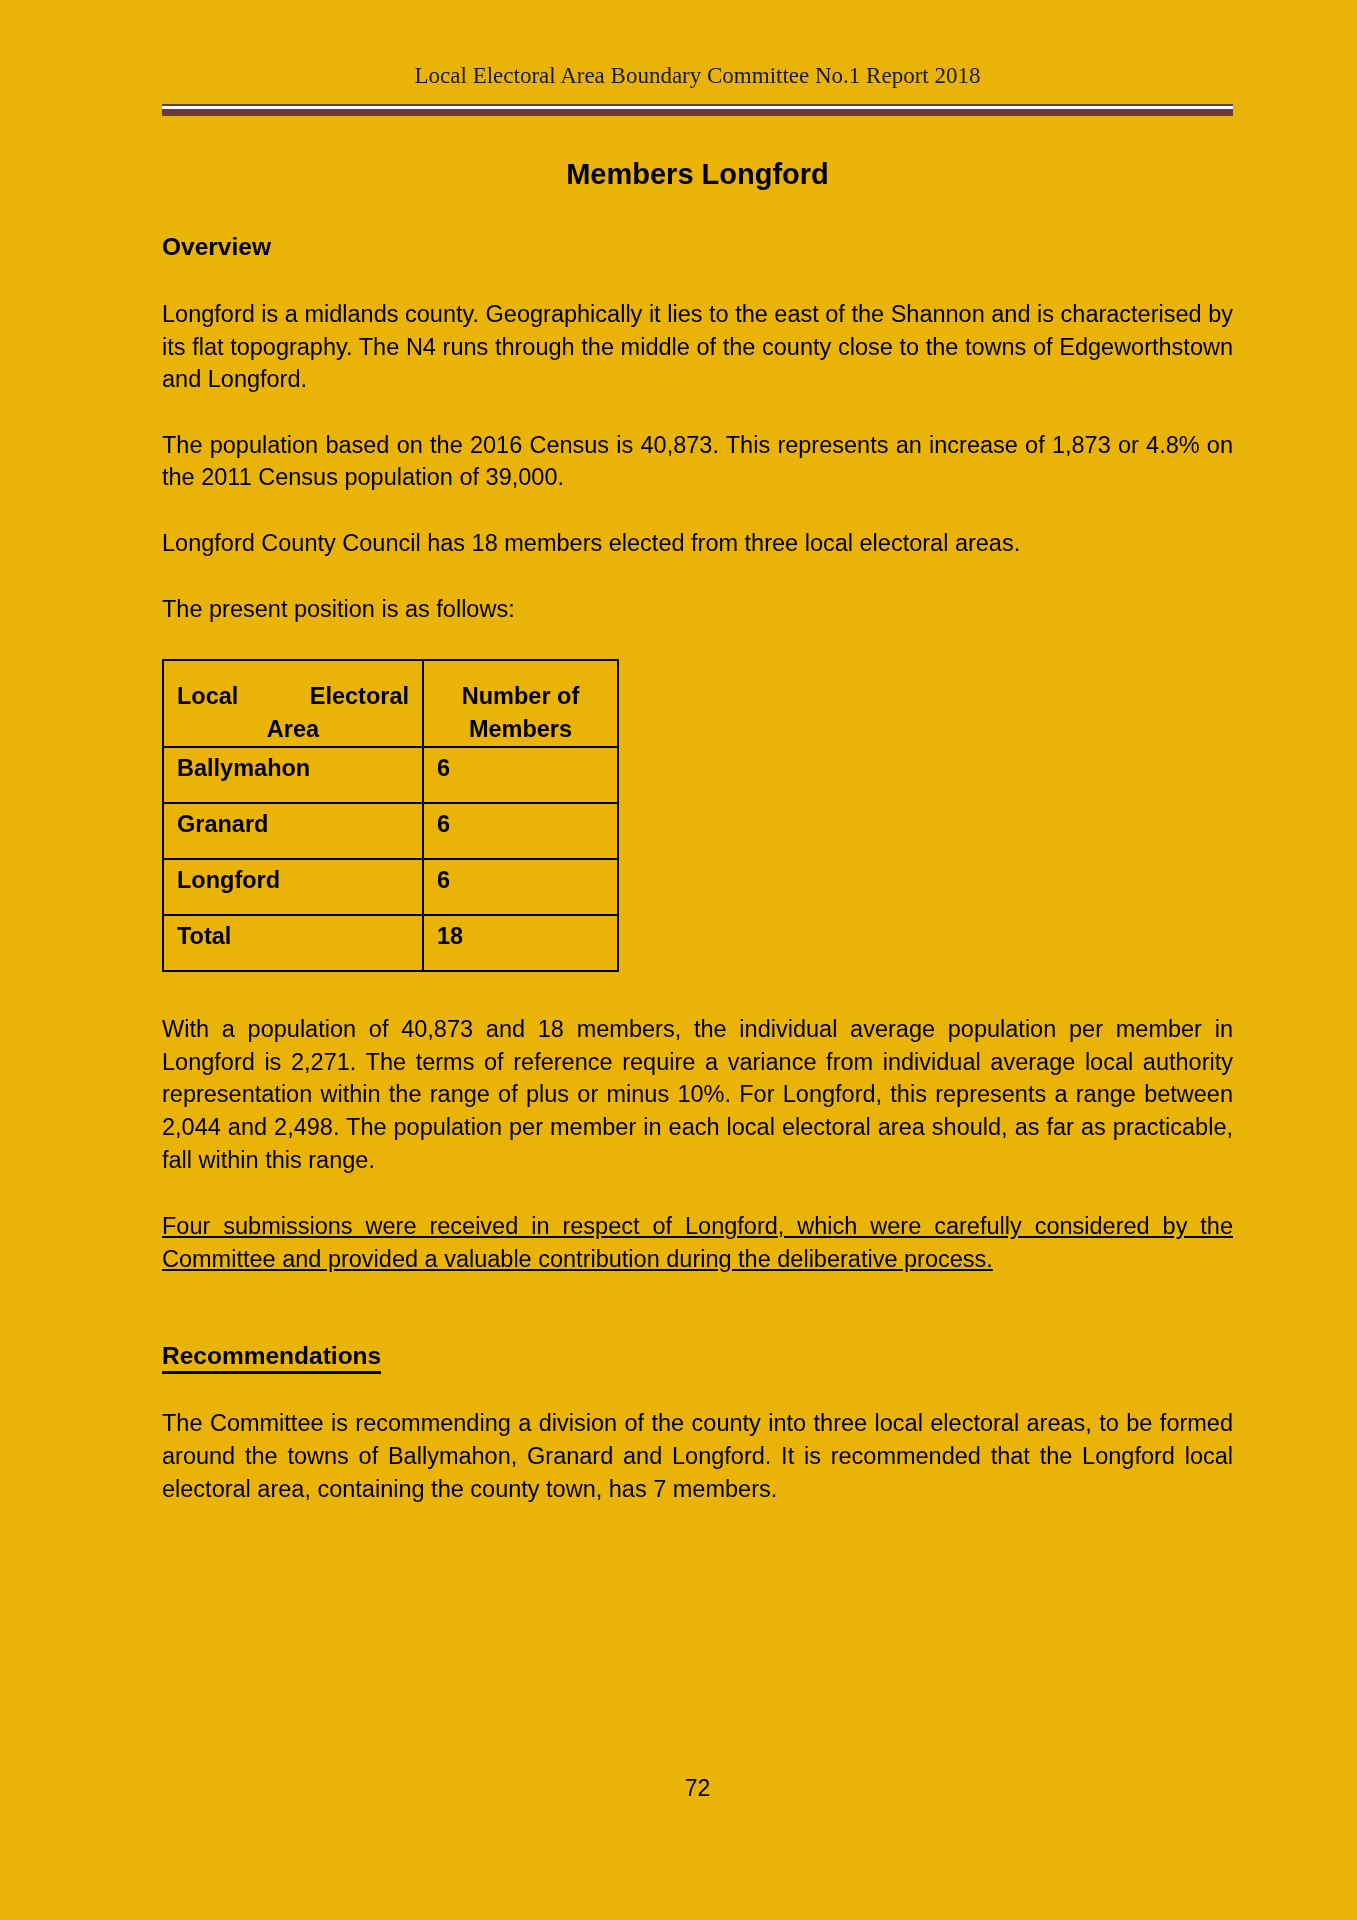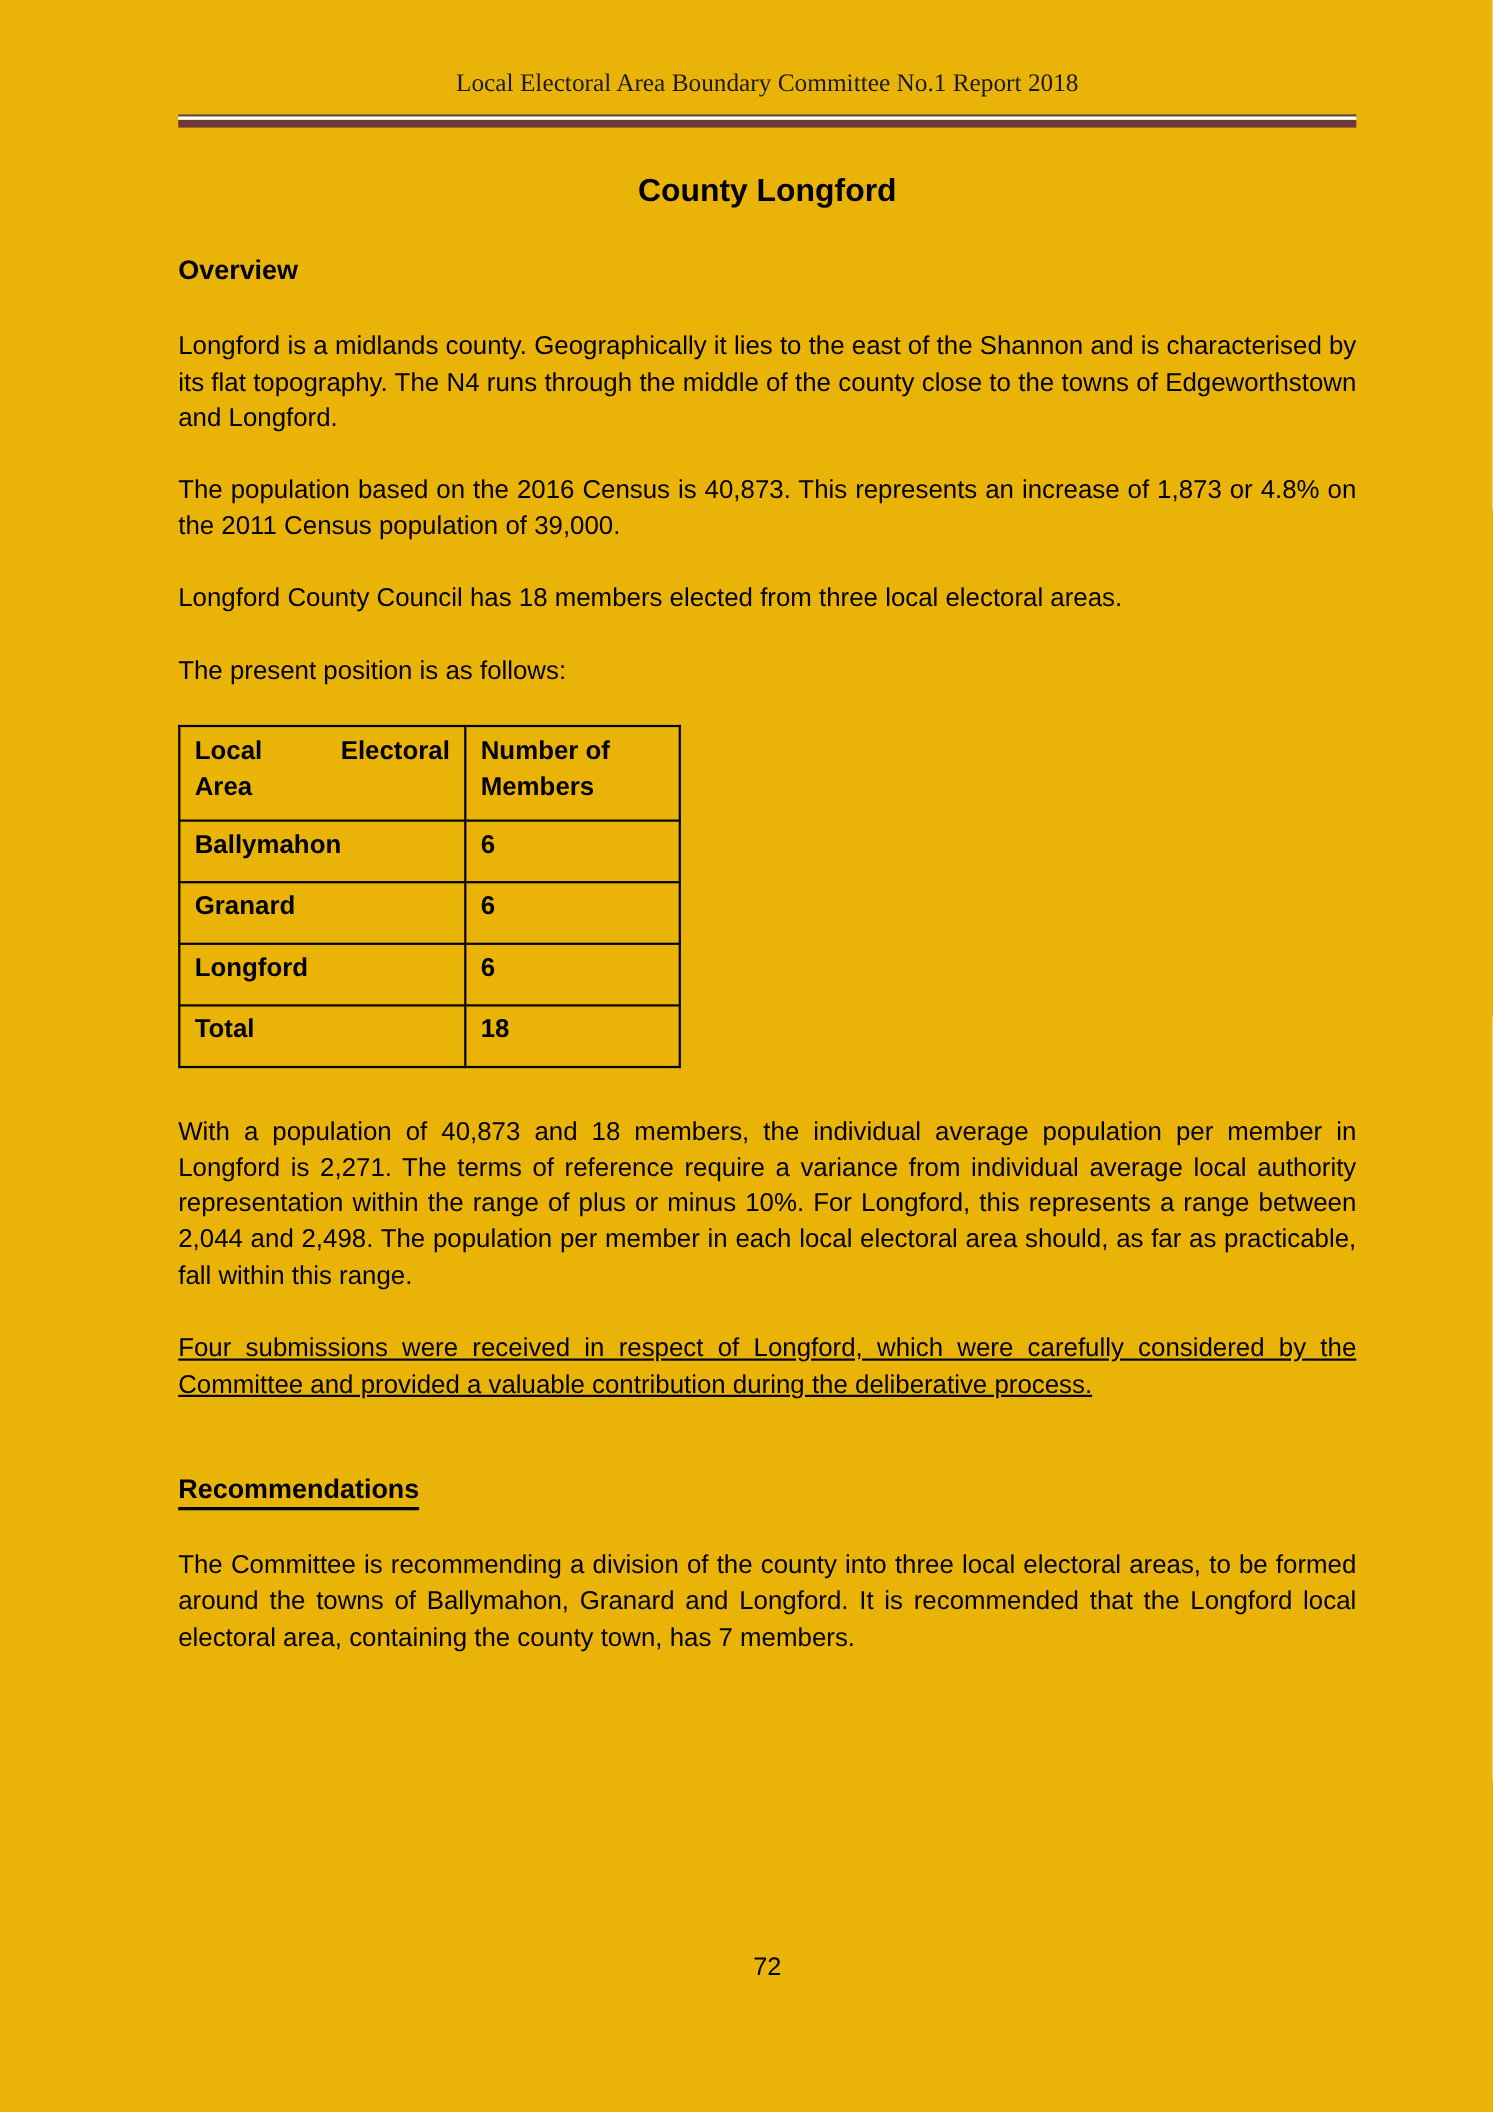--- a/index.html
+++ b/index.html
@@ -60,21 +60,21 @@
   }
   table.members td, table.members th {
     border:2px solid #000;
     vertical-align:top;
     font-size:23.5px; line-height:33px;
     font-weight:700;
     text-align:left;
   }
   col.c-area { width:260px; }
   col.c-num  { width:195px; }
-  tr.hdr td { height:86px; padding:5px 13px 0 13px; font-weight:700; }
+  tr.hdr td { height:86px; padding:19px 13px 0 13px; font-weight:700;text-align:center; }
   .th-split { display:flex; justify-content:space-between; }
   tr.data td { height:56px; padding:4px 13px 0 13px; }
   td.num { text-align:center; padding-left:0; padding-right:0; }
   td.num-hdr { text-align:center; font-weight:700; }
   tr.total td { font-weight:700; }
 
   .page-number {
     margin-top:268px;
     text-align:center;
     font-size:23px; line-height:30px;
@@ -87,21 +87,21 @@
   <div class="content">
 
     <div class="header-title">Local Electoral Area Boundary Committee No.1 Report 2018</div>
 
     <div class="header-rule">
       <div class="thin"></div>
       <div class="gap"></div>
       <div class="bar"></div>
     </div>
 
-    <div class="doc-title">County Longford</div>
+    <div class="doc-title">Members Longford</div>
 
     <div class="sub-heading">Overview</div>
 
     <p class="para p1">Longford is a midlands county.  Geographically it lies to the east of the Shannon and is characterised by its flat topography. The N4 runs through the middle of the county close to the towns of Edgeworthstown and Longford.</p>
 
     <p class="para p2">The population based on the 2016 Census is 40,873. This represents an increase of 1,873 or 4.8% on the 2011 Census population of 39,000.</p>
 
     <p class="para p3">Longford County Council has 18 members elected from three local electoral areas.</p>
 
     <p class="para p4">The present position is as follows:</p>

